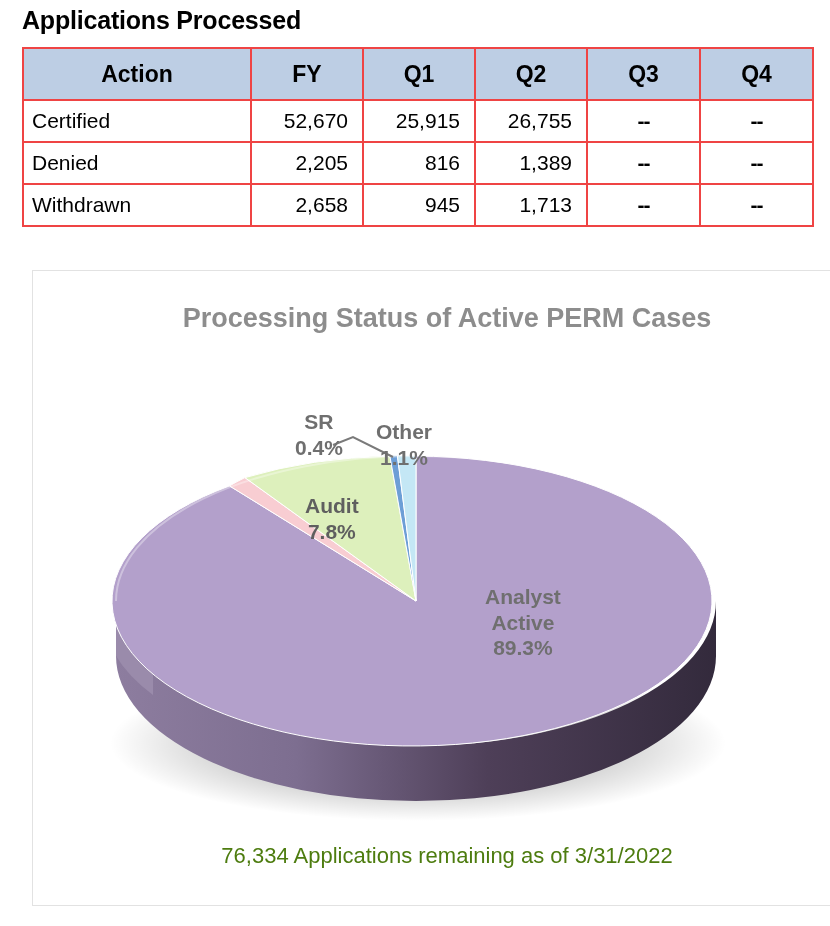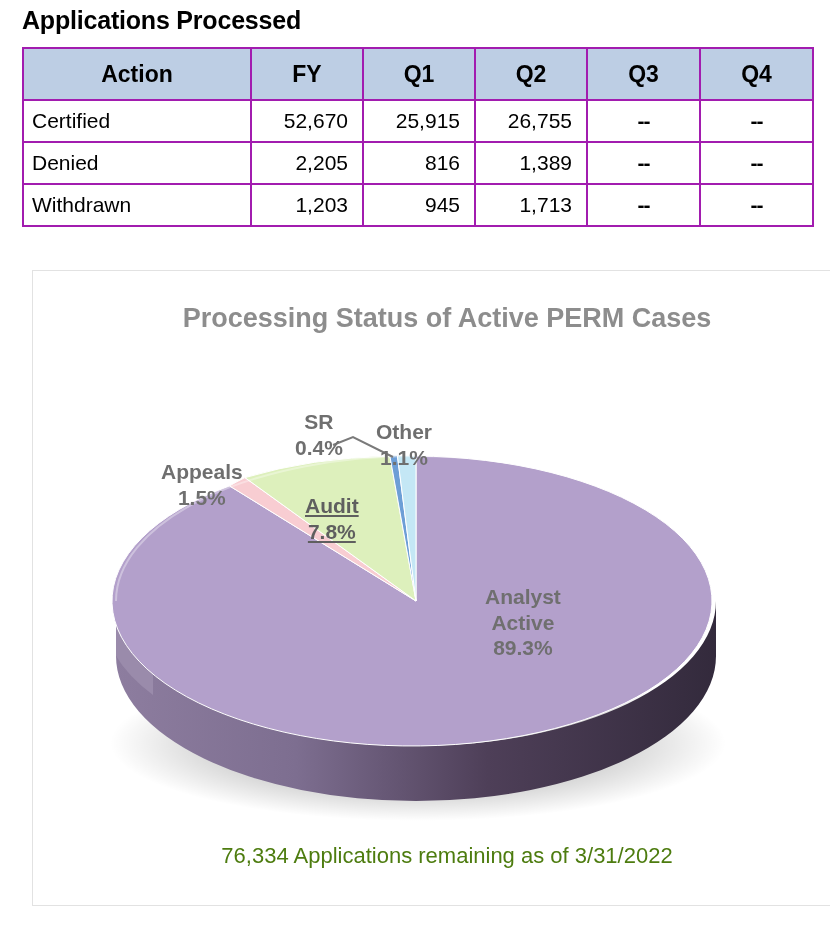--- a/index.html
+++ b/index.html
@@ -30,21 +30,21 @@
   
   #apps-table {
     position: absolute;
     left: 22px;
     top: 47px;
     width: 790px;
     border-collapse: collapse;
     table-layout: fixed;
   }
   #apps-table th, #apps-table td {
-    border: 2px solid #a21caf;
+    border: 2px solid #ef4444;
     font-size: 21px;
     color: #000000;
     height: 42px;
     box-sizing: border-box;
   }
   #apps-table th {
     background: #bdcee4;
     font-weight: bold;
     text-align: center;
     height: 52px;
@@ -123,21 +123,21 @@
     line-height: 1.22;
     text-align: center;
     white-space: nowrap;
   }
   .pie-label .lbl-name { display: block; }
   .pie-label .lbl-val  { display: block; }
 
   #label-appeals { left: 128px; top: 188px; }
   #label-sr      { left: 262px; top: 138px; }
   #label-other   { left: 343px; top: 148px; }
-  #label-audit   { left: 272px; top: 222px; color: #5f5f5f; text-decoration: underline; }
+  #label-audit   { left: 272px; top: 222px; color: #5f5f5f; }
   #label-analyst { left: 452px; top: 313px; }
 </style>
 </head>
 <body>
 
 <div id="section-title">Applications Processed</div>
 
 <table id="apps-table">
   <colgroup>
     <col class="c-action">
@@ -169,21 +169,21 @@
     <tr>
       <td class="action-cell">Denied</td>
       <td class="num-cell">2,205</td>
       <td class="num-cell">816</td>
       <td class="num-cell">1,389</td>
       <td class="dash-cell">--</td>
       <td class="dash-cell">--</td>
     </tr>
     <tr>
       <td class="action-cell">Withdrawn</td>
-      <td class="num-cell">1,203</td>
+      <td class="num-cell">2,658</td>
       <td class="num-cell">945</td>
       <td class="num-cell">1,713</td>
       <td class="dash-cell">--</td>
       <td class="dash-cell">--</td>
     </tr>
   </tbody>
 </table>
 
 <div id="chart-card">
 
@@ -226,24 +226,20 @@
              A 300 145 0 0 1 364.4 184.6 Z" fill="#6d9ed6" stroke="#ffffff" stroke-width="1"></path>
 
     <path d="M 383 330 L 364.4 184.6
              A 300 145 0 0 1 383 185 Z" fill="#c4e7f5" stroke="#ffffff" stroke-width="1"></path>
 
     <path d="M 83 330 A 300 145 0 0 1 683 330" fill="none" stroke="#ffffff" stroke-opacity="0.35" stroke-width="2"></path>
 
     <polyline points="300,174 320,166 360,186" fill="none" stroke="#7a7a7a" stroke-width="2"></polyline>
   </svg>
 
-  <div class="pie-label" id="label-appeals">
-    <span class="lbl-name">Appeals</span>
-    <span class="lbl-val">1.5%</span>
-  </div>
 
   <div class="pie-label" id="label-sr">
     <span class="lbl-name">SR</span>
     <span class="lbl-val">0.4%</span>
   </div>
 
   <div class="pie-label" id="label-other">
     <span class="lbl-name">Other</span>
     <span class="lbl-val">1.1%</span>
   </div>

